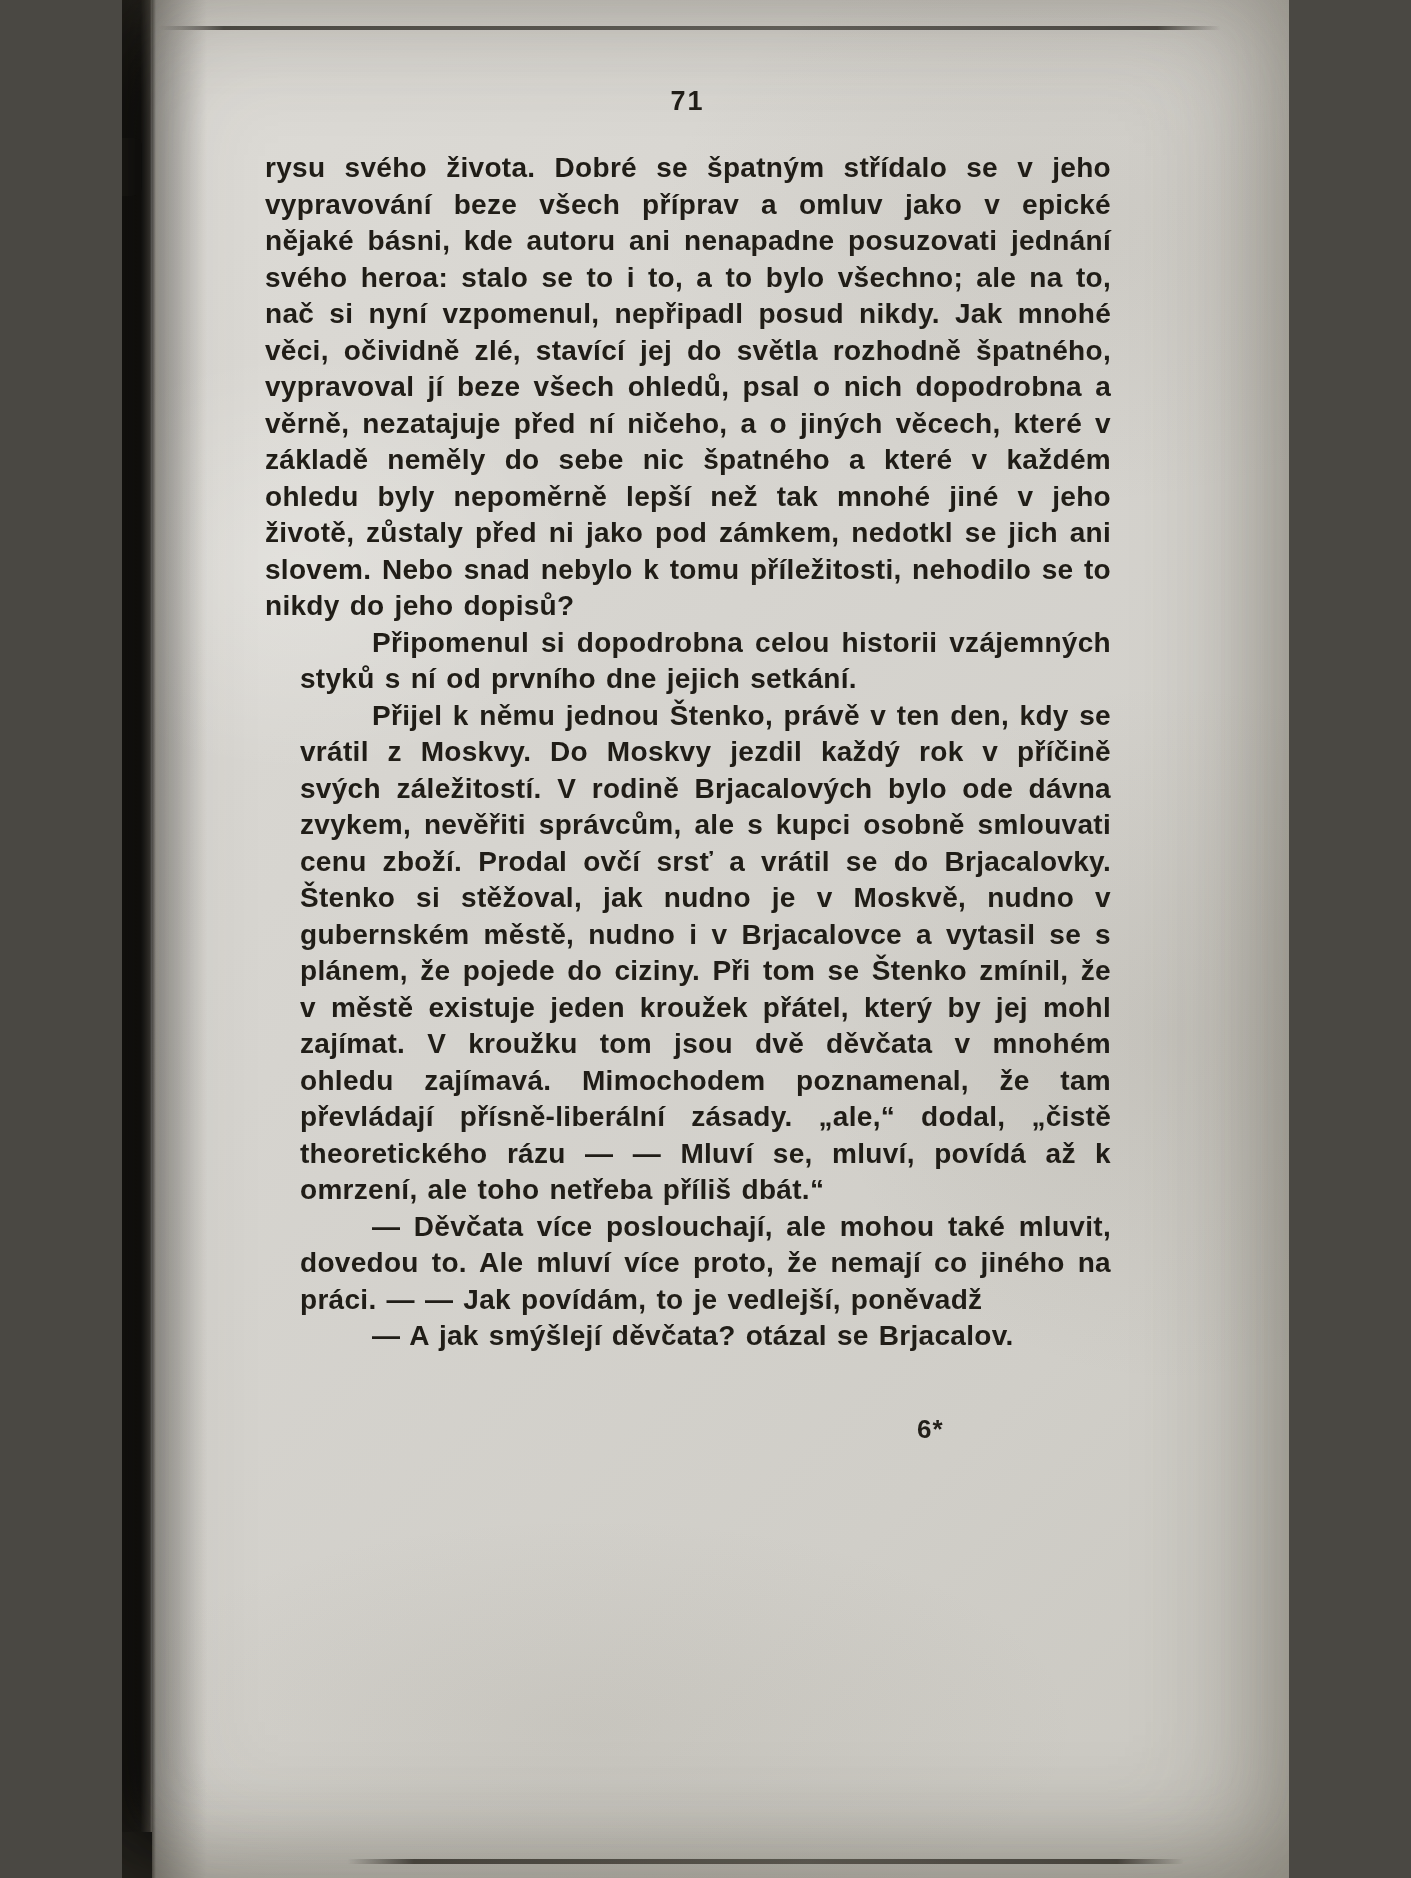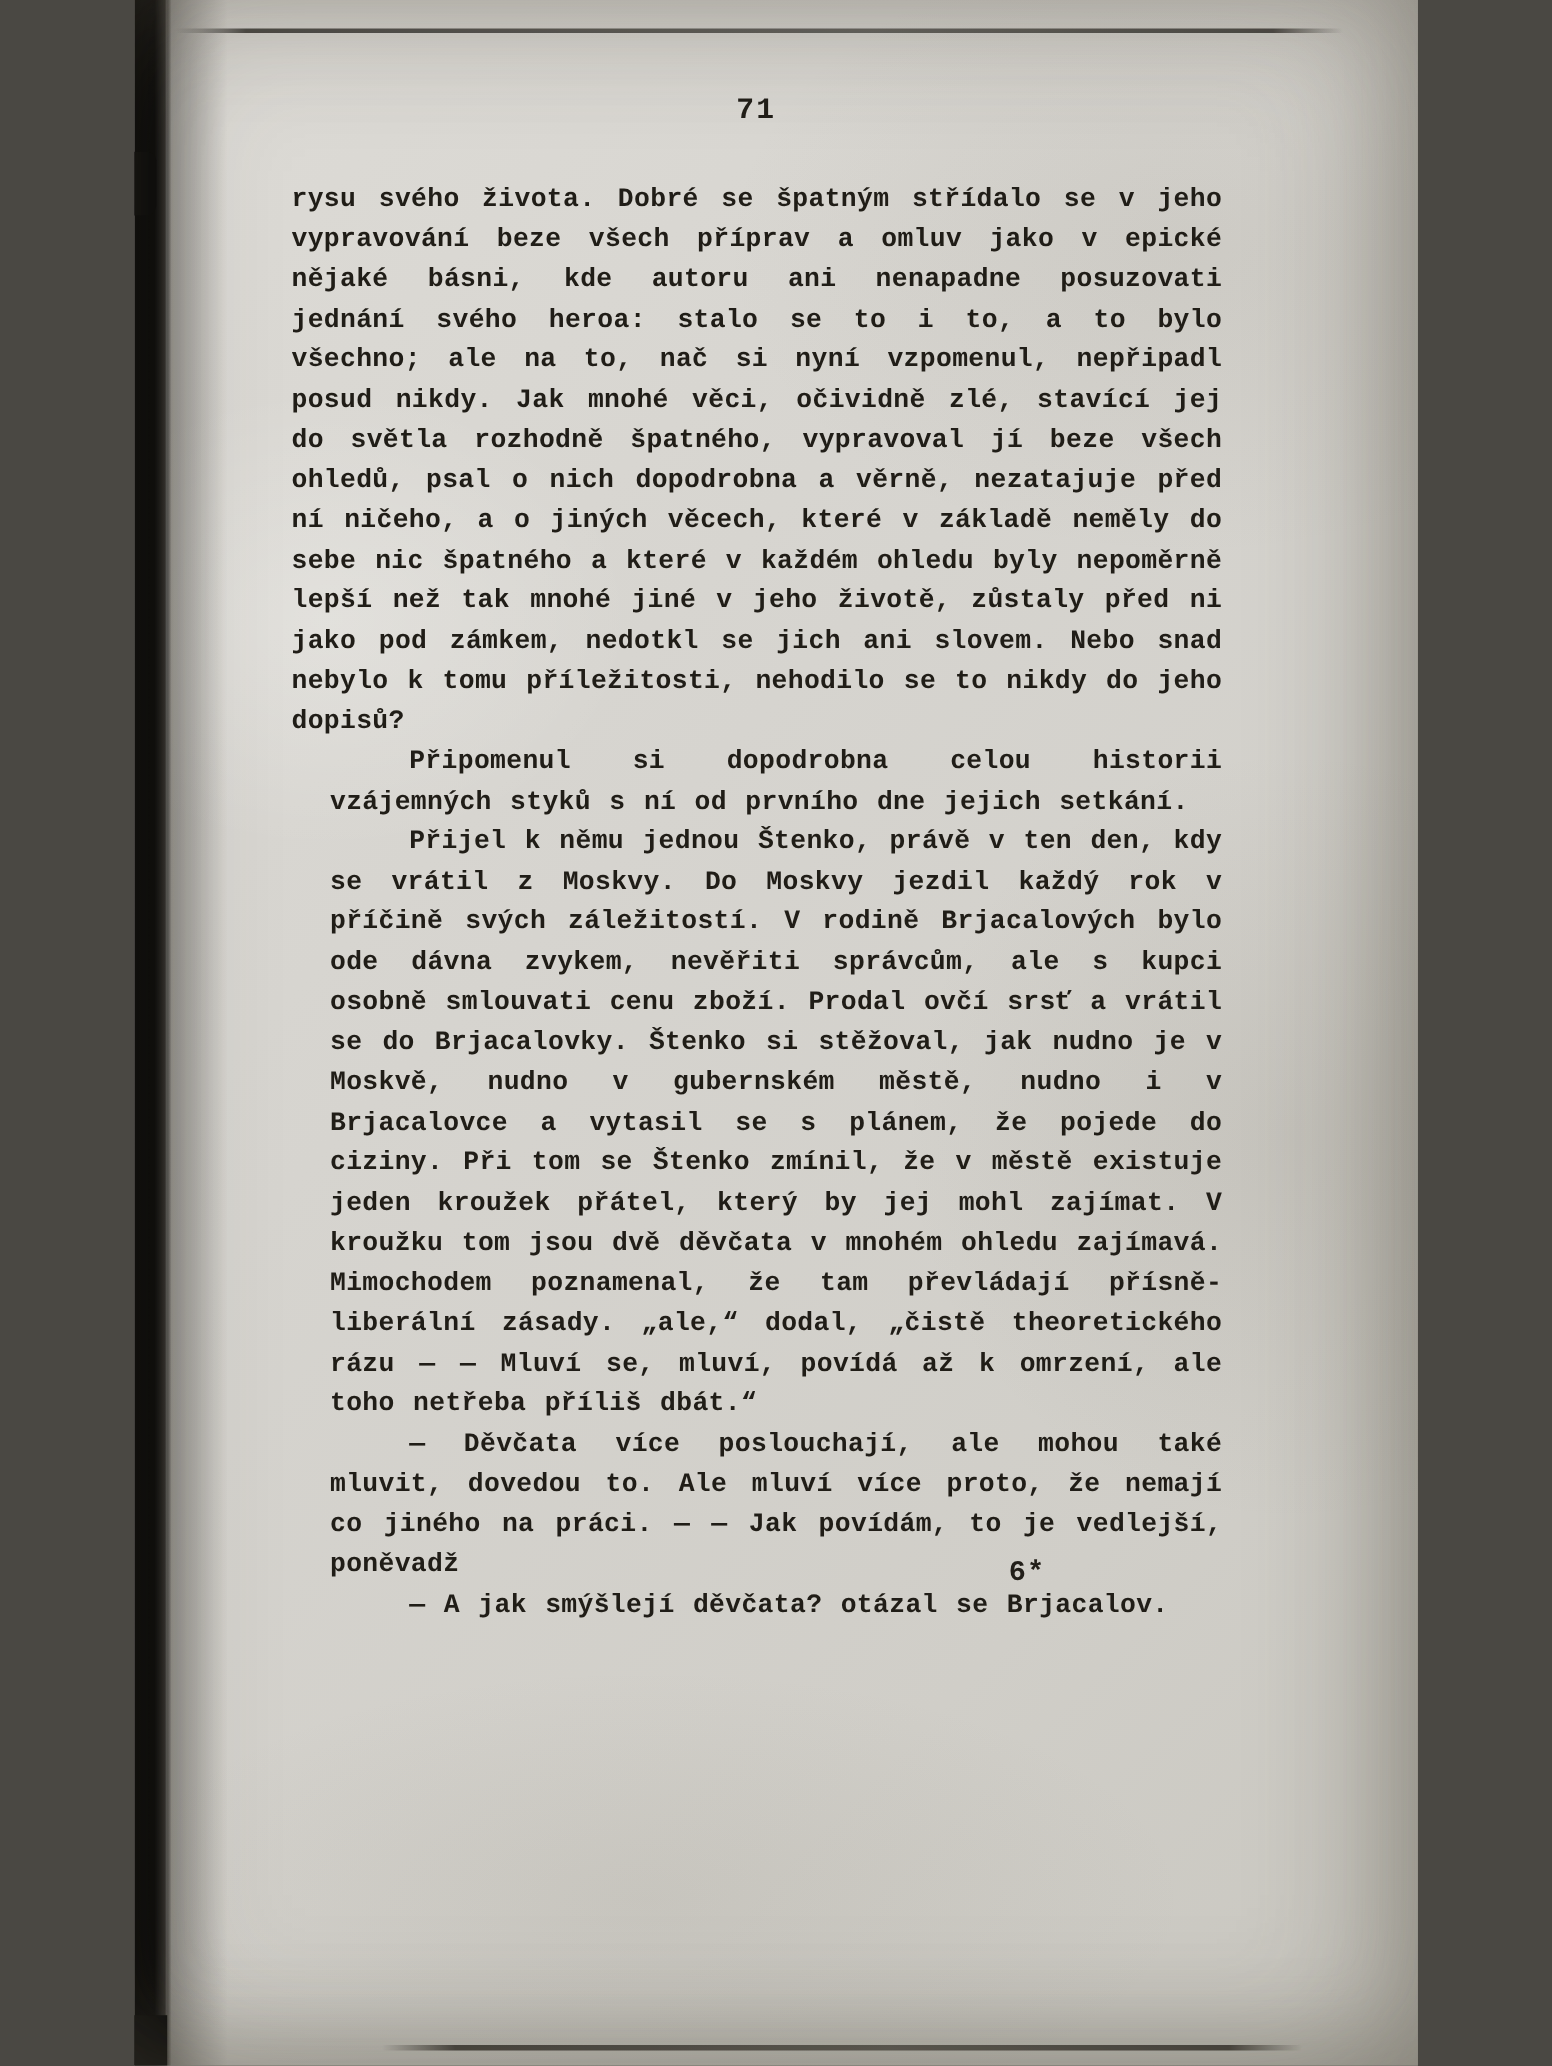--- a/index.html
+++ b/index.html
@@ -8,21 +8,21 @@
     background: #4a4843;
   }
   .scan {
     position: relative;
     width: 1167px;
     height: 1878px;
     margin: 0 auto;
     overflow: hidden;
     background:
       linear-gradient(135deg, #dddbd6 0%, #d6d4cf 40%, #d0cec8 75%, #c9c7c0 100%);
-    font-family: Liberation Mono, monospace;
+    font-family: Liberation Sans, sans-serif;
     color: #1d1a15;
   }
   
   .grain {
     position: absolute;
     inset: 0;
     background:
       radial-gradient(ellipse 600px 400px at 82% 12%, rgba(120,115,100,0.10), transparent 70%),
       radial-gradient(ellipse 500px 500px at 90% 55%, rgba(110,105,92,0.12), transparent 70%),
       radial-gradient(ellipse 700px 300px at 40% 92%, rgba(115,110,95,0.10), transparent 70%),
@@ -86,24 +86,24 @@
     width: 845px;
     text-align: center;
     font-size: 27px;
     font-weight: 700;
     letter-spacing: 2px;
     color: #221f19;
   }
 
   .text-block {
     position: absolute;
-    top: 164px;
+    top: 150px;
     left: 143px;
     width: 846px;
-    font-size: 24px;
+    font-size: 28px;
     line-height: 36.5px;
     font-weight: 700;
     text-align: justify;
     letter-spacing: 0.3px;
     word-spacing: 2px;
     color: #201d17;
     text-rendering: optimizeLegibility;
   }
   .text-block p {
     margin: 0;

